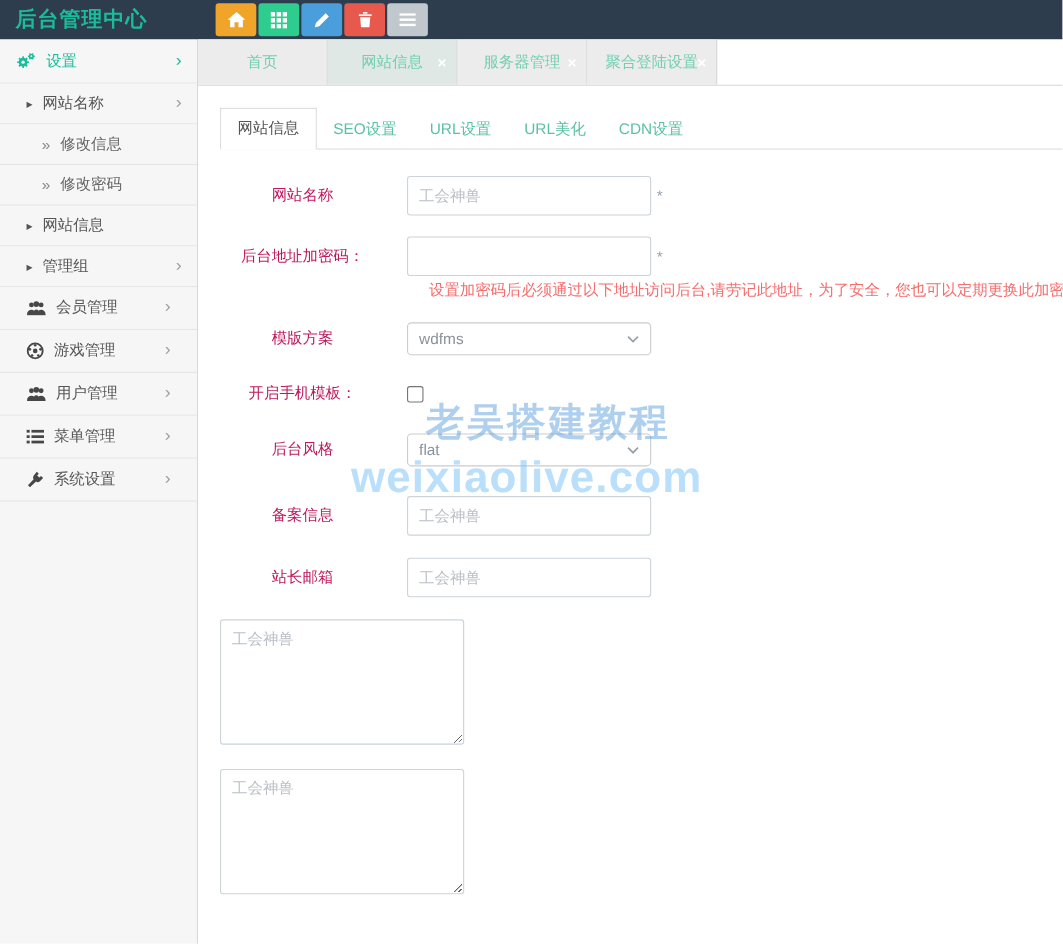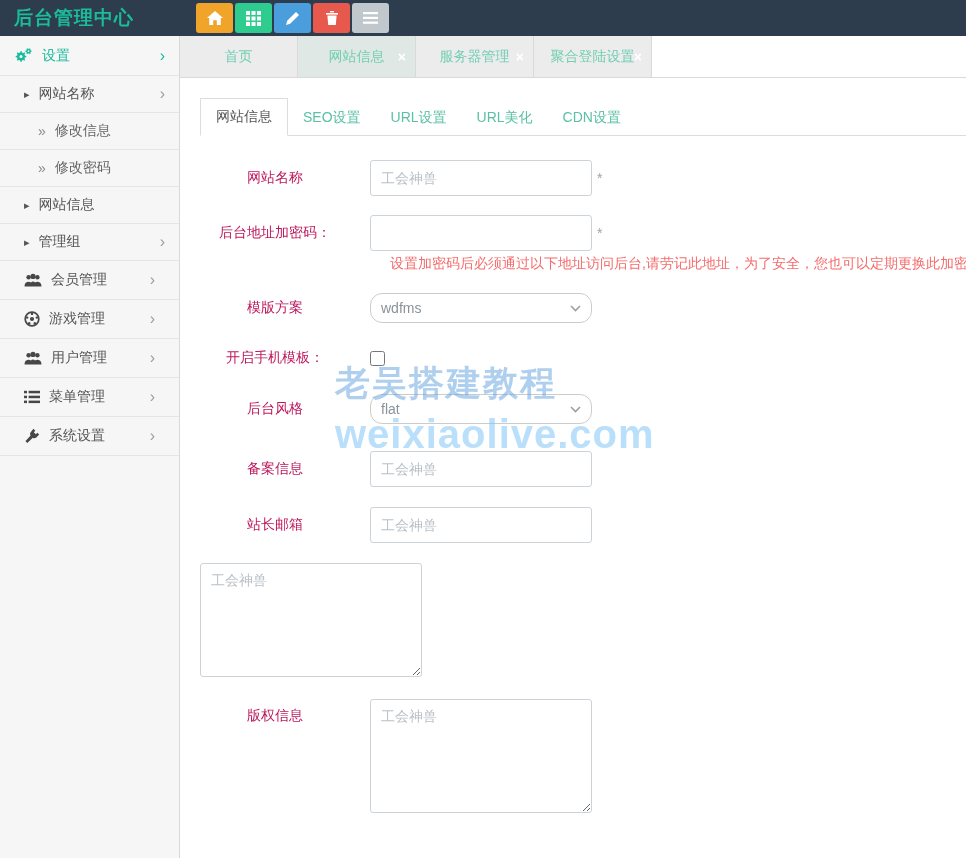--- a/index.html
+++ b/index.html
@@ -55,32 +55,32 @@
   .form { margin-top:24px; }
   .frow { display:flex; align-items:center; margin-bottom:19px; }
   .frow.align-top { align-items:flex-start; }
   .flabel { width:170px; text-align:center; color:#be185d; font-size:14px; padding-right:20px; flex-shrink:0; }
   .frow.align-top .flabel { padding-top:8px; }
   .finput { width:222px; height:36px; border:1px solid #ccd3d9; border-radius:3px; padding:0 10px;
             font-size:14px; color:#555; background:#fff; outline:none; font-family:inherit; }
   .finput::placeholder, .ftextarea::placeholder { color:#b9c0c7; }
   .req { color:#9aa3ad; margin-left:5px; font-size:14px; }
   .hint { color:#f56c6c; font-size:14px; white-space:nowrap; margin:-13px 0 20px 190px; }
-  .fselect { width:222px; height:30px; border:1px solid #ccc; border-radius:12px; padding:0 10px;
+  .fselect { width:222px; height:30px; border:1px solid #ccc; border-radius:4px; padding:0 10px;
              font-size:14px; color:#8a9299; background:#fff; display:flex; align-items:center;
              justify-content:space-between; cursor:pointer; }
   .row-select { margin-bottom:26px; }
   .row-check { margin-bottom:27px; }
   .fcheck { width:15px; height:15px; cursor:pointer; }
   .ftextarea { width:222px; height:114px; border:1px solid #ccd3d9; border-radius:3px; padding:8px 10px;
                font-size:14px; color:#555; resize:both; outline:none; font-family:inherit; }
   .row-textarea { margin-bottom:22px; }
 
   
-  .watermark { position:absolute; left:335px; top:360px; width:290px; text-align:left;
+  .watermark { position:absolute; left:319px; top:360px; width:290px; text-align:right;
                pointer-events:none; z-index:50; font-weight:bold; }
   .wm-line1 { font-size:35px; color:rgba(96,160,222,0.50); letter-spacing:2px; }
   .wm-line2 { font-size:40px; color:rgba(130,196,248,0.55); margin-top:5px; letter-spacing:1px; }
 </style>
 </head>
 <body>
 
 <div class="topbar">
   <div class="topbar-title">后台管理中心</div>
   <div class="topbar-btns">
@@ -328,21 +328,20 @@
         <div class="frow" style="margin-bottom:20px;">
           <div class="flabel">站长邮箱</div>
           <input class="finput" type="text" placeholder="工会神兽" style="">
         </div>
 
         <div class="frow align-top row-textarea">
           <textarea class="ftextarea" placeholder="工会神兽" style=""></textarea>
         </div>
 
         <div class="frow align-top row-textarea">
-          <div class="flabel">版权信息</div>
           <textarea class="ftextarea" placeholder="工会神兽" style=""></textarea>
         </div>
 
       </div>
     </div>
   </div>
 </div>
 
 <div class="watermark">
   <div class="wm-line1">老吴搭建教程</div>

